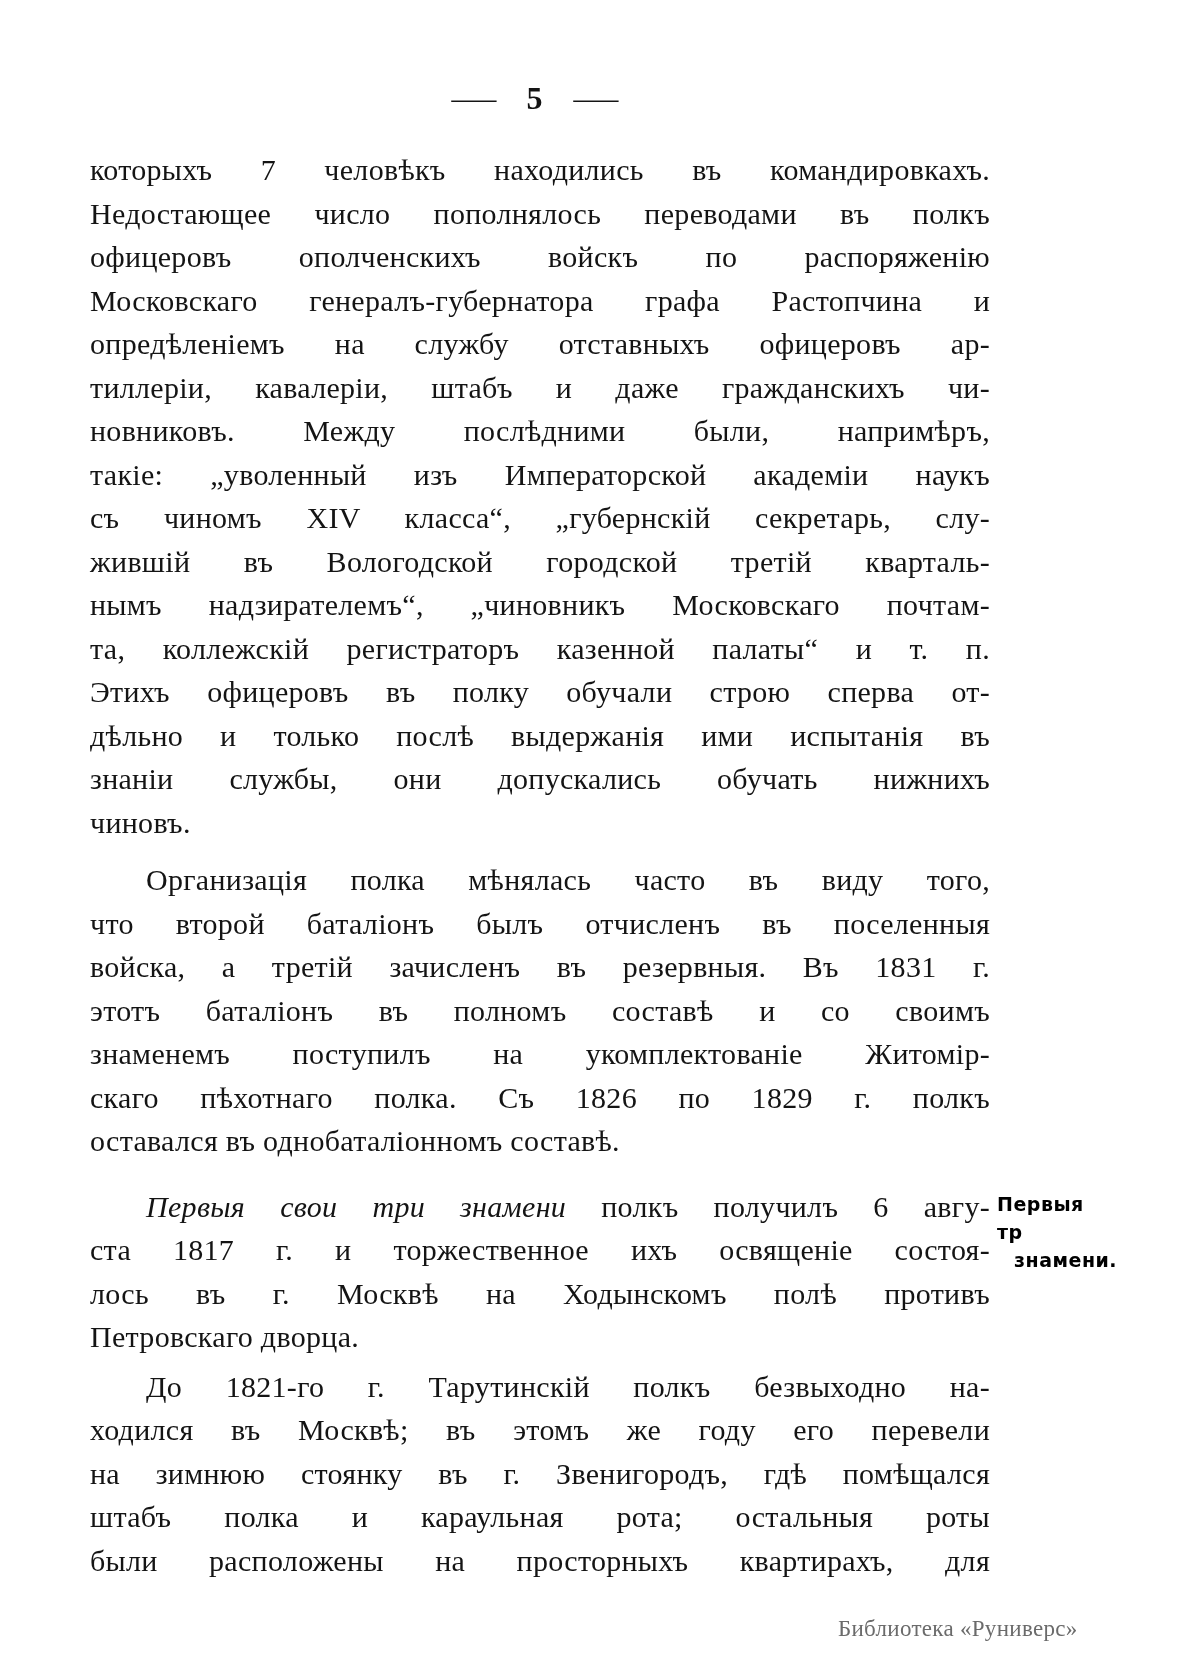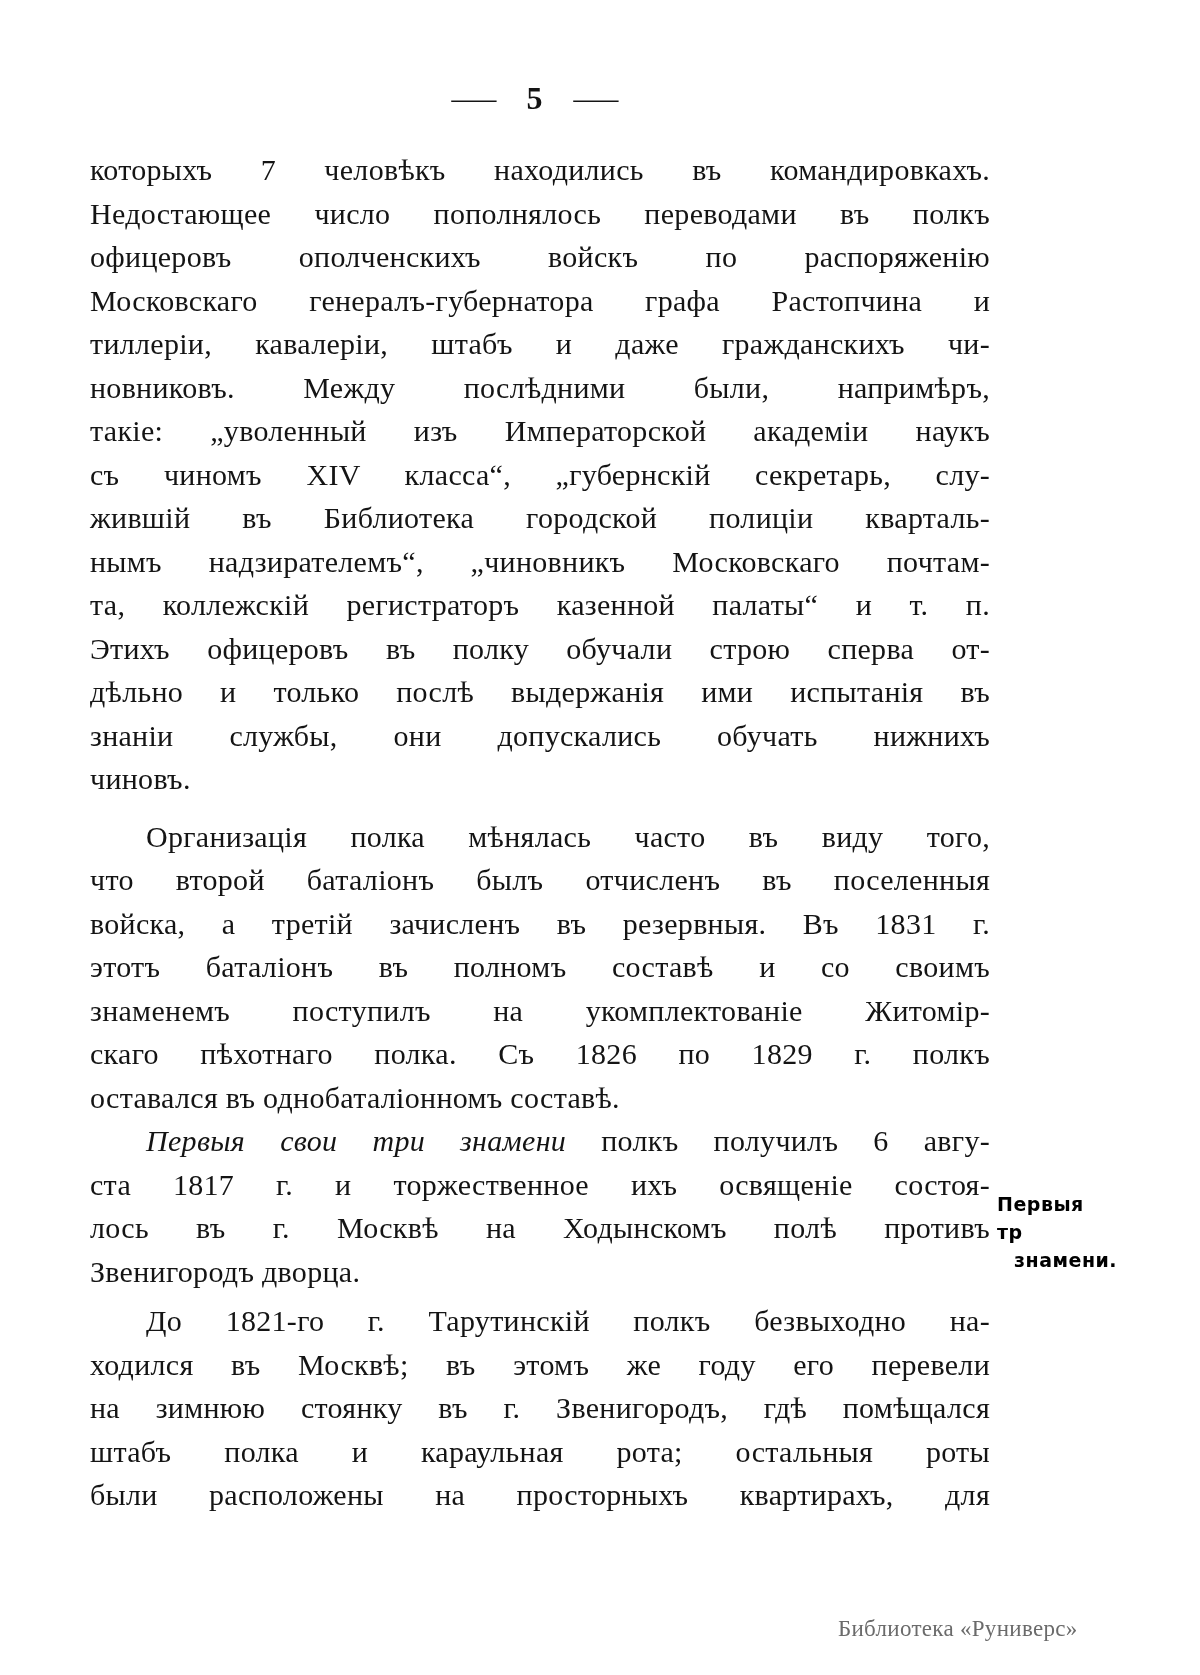--- a/index.html
+++ b/index.html
@@ -39,21 +39,21 @@
     width: 100%;
     white-space: nowrap;
   }
   .line.j {
     white-space: normal;
     text-align: justify;
     text-align-last: justify;
   }
   .line.ind { text-indent: 56px; }
   .p2 { margin-top: 14px; }
-  .p3 { margin-top: 0; }
+  .p3 { margin-top: 22px; }
   .p4 { margin-top: 6px; }
   .it { font-style: italic; }
   .margin-note {
     position: absolute;
     left: 997px;
     top: 1190px;
     width: 118px;
     font-family: "DejaVu Sans", sans-serif;
     font-weight: bold;
     font-size: 19px;
@@ -83,25 +83,26 @@
     <span class="dash">—</span>
   </div>
 
   <div class="body-text">
 
     <div class="para p1">
       <div class="line j">которыхъ 7 человѣкъ находились въ командировкахъ.</div>
       <div class="line j">Недостающее число пополнялось переводами въ полкъ</div>
       <div class="line j">офицеровъ ополченскихъ войскъ по распоряженію</div>
       <div class="line j">Московскаго генералъ-губернатора графа Растопчина и</div>
+      <div class="line j">опредѣленіемъ на службу отставныхъ офицеровъ ар-</div>
       <div class="line j">тиллеріи, кавалеріи, штабъ и даже гражданскихъ чи-</div>
       <div class="line j">новниковъ. Между послѣдними были, напримѣръ,</div>
       <div class="line j">такіе: „уволенный изъ Императорской академіи наукъ</div>
       <div class="line j">съ чиномъ XIV класса“, „губернскій секретарь, слу-</div>
-      <div class="line j">жившій въ Библиотека городской полиціи кварталь-</div>
+      <div class="line j">жившій въ Вологодской городской третій кварталь-</div>
       <div class="line j">нымъ надзирателемъ“, „чиновникъ Московскаго почтам-</div>
       <div class="line j">та, коллежскій регистраторъ казенной палаты“ и т. п.</div>
       <div class="line j">Этихъ офицеровъ въ полку обучали строю сперва от-</div>
       <div class="line j">дѣльно и только послѣ выдержанія ими испытанія въ</div>
       <div class="line j">знаніи службы, они допускались обучать нижнихъ</div>
       <div class="line">чиновъ.</div>
     </div>
 
     <div class="para p2">
       <div class="line j ind">Организація полка мѣнялась часто въ виду того,</div>
@@ -112,21 +113,21 @@
       <div class="line j">скаго пѣхотнаго полка. Съ 1826 по 1829 г. полкъ</div>
       <div class="line">оставался въ однобаталіонномъ составѣ.</div>
     </div>
 
     <div class="para p3">
       <div class="line j ind">
         <span class="it">Первыя свои три знамени</span><span> полкъ получилъ 6 авгу-</span>
       </div>
       <div class="line j">ста 1817 г. и торжественное ихъ освященіе состоя-</div>
       <div class="line j">лось въ г. Москвѣ на Ходынскомъ полѣ противъ</div>
-      <div class="line">Звенигородъ дворца.</div>
+      <div class="line">Петровскаго дворца.</div>
     </div>
 
     <div class="para p4">
       <div class="line j ind">До 1821-го г. Тарутинскій полкъ безвыходно на-</div>
       <div class="line j">ходился въ Москвѣ; въ этомъ же году его перевели</div>
       <div class="line j">на зимнюю стоянку въ г. Звенигородъ, гдѣ помѣщался</div>
       <div class="line j">штабъ полка и караульная рота; остальныя роты</div>
       <div class="line j">были расположены на просторныхъ квартирахъ, для</div>
     </div>
 

